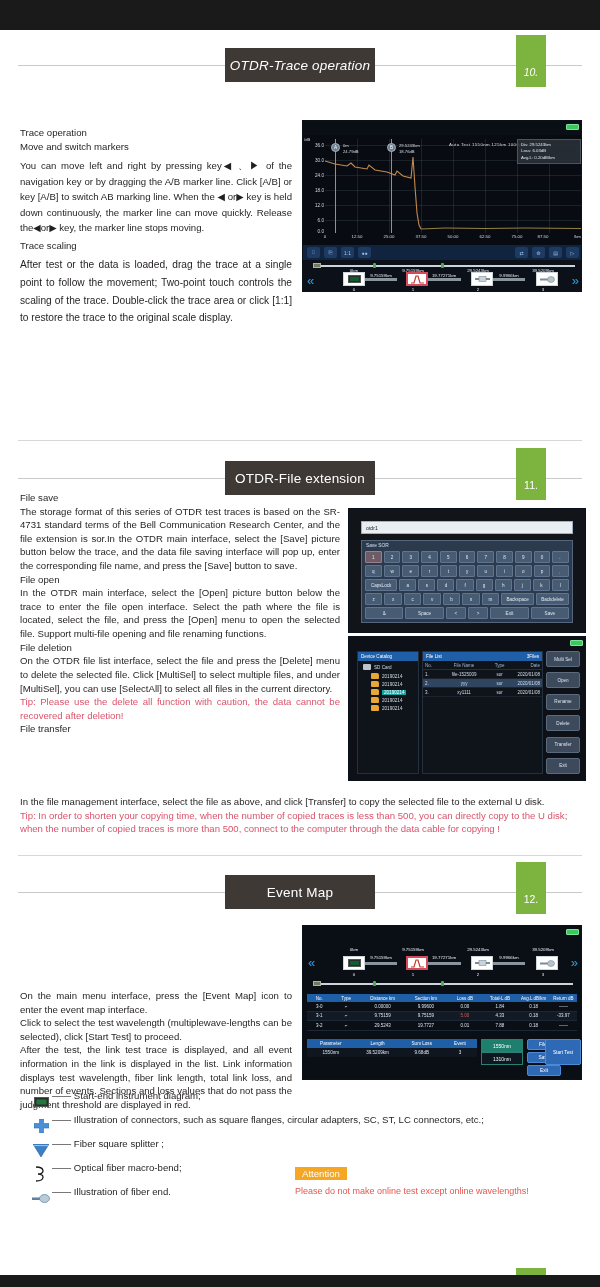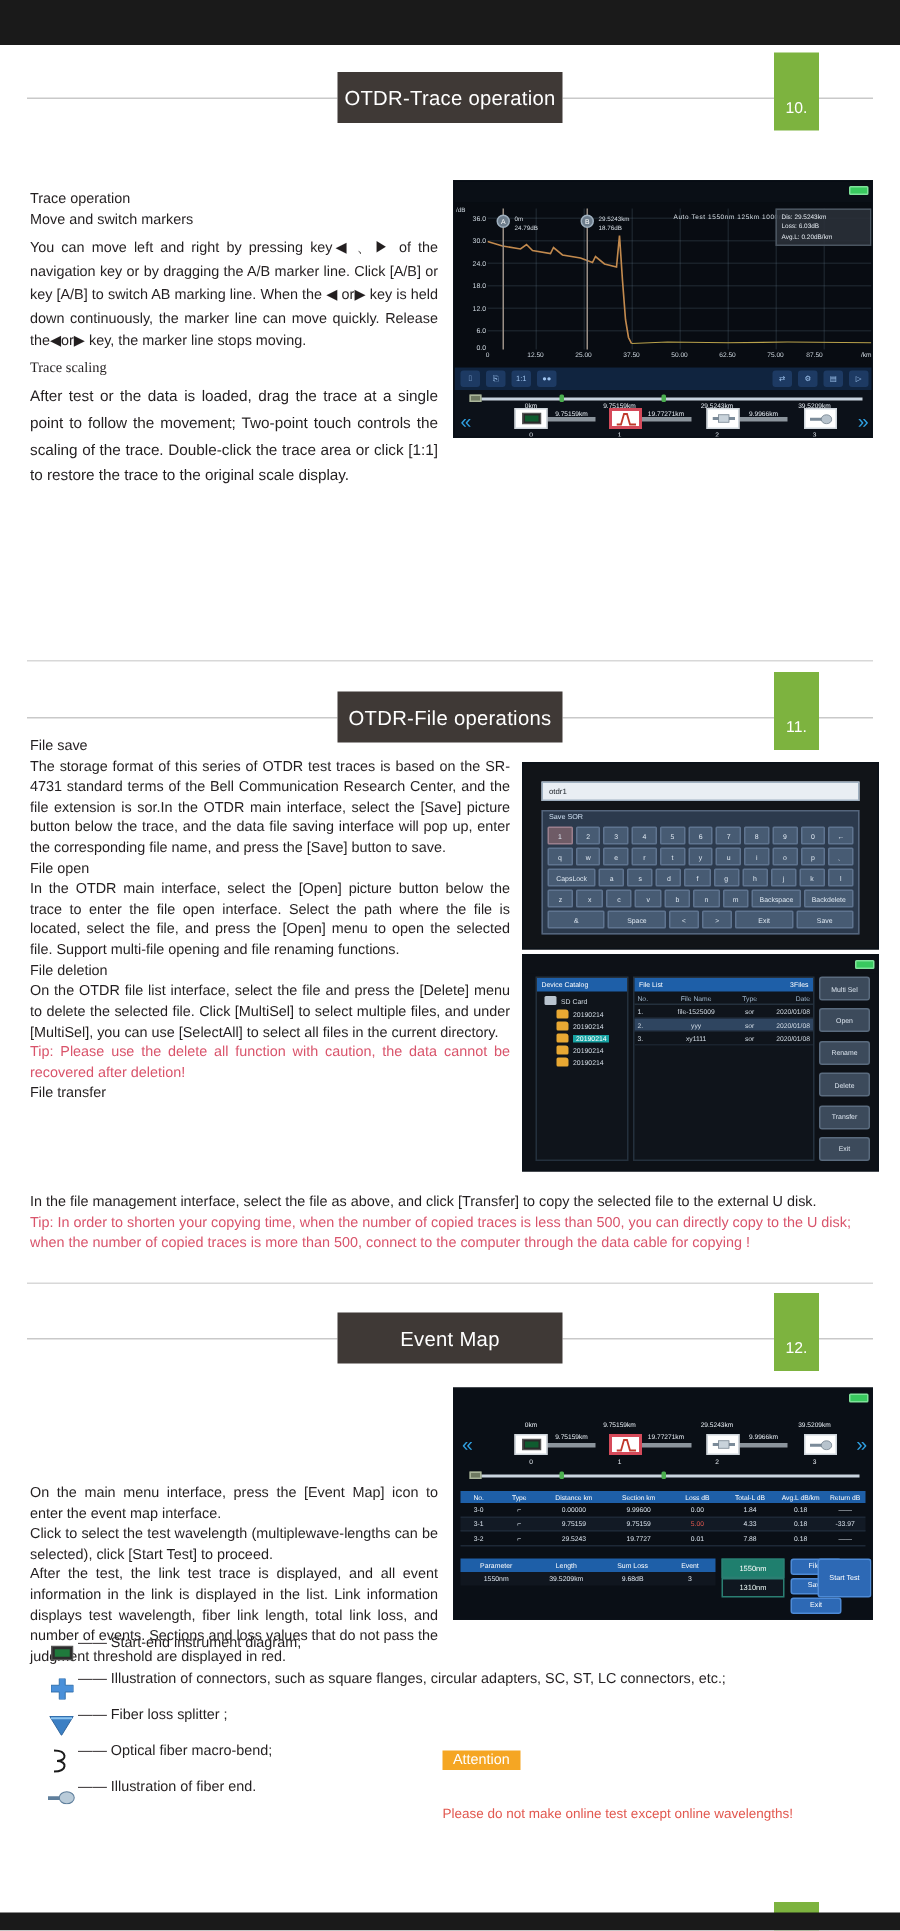--- a/index.html
+++ b/index.html
@@ -206,43 +206,43 @@
 
   
   .legend { position:absolute; left:30px; top:1090px; width:560px; }
   .leg-row { display:flex; height:24px; font-size:9.6px; }
   .leg-ico { width:22px; display:flex; align-items:center; justify-content:center; }
   .attn-wrap { position:absolute; left:295px; top:1163px; width:300px; }
   .attn-badge {
     display:inline-block; background:#f5a623; color:#ffffff;
     font-size:9.6px; padding:1px 7px;
   }
-  .attn-txt { color:#e2584f; font-size:9px; margin-top:23px; }
+  .attn-txt { color:#e2584f; font-size:9px; margin-top:5px; }
   .bottom-green { position:absolute; left:516px; top:1268px; width:30px; height:19px; background:#7db33f; }
   .hr-sep { position:absolute; left:18px; width:564px; height:1px; background:#d8d8d8; }
 </style>
 </head>
 <body>
 
 <div class="page">
 
   <div class="edge-bar top"></div>
 
-  <div class="sec-header" style="top:45px;">
+  <div class="sec-header" style="top:45px;font-style:italic;">
     <div class="rule left"></div>
     <div class="rule right"></div>
     <div class="sec-title">OTDR-Trace operation</div>
     <div class="sec-num">10.</div>
   </div>
 
   <div class="body-text" style="left:20px; top:126px; width:272px;">
     <p>Trace operation</p>
     <p> Move and switch markers</p>
     <p class="just" style="margin-top:5px; line-height:1.62;">You can move left and right by pressing key◀ 、▶ of the navigation key or by dragging the A/B marker line. Click [A/B] or key [A/B] to switch AB marking line. When the ◀ or▶ key is held down continuously, the marker line can move quickly. Release the◀or▶ key, the marker line stops moving.</p>
-    <p style="margin-top:3px;font-family:Liberation Serif, serif;">Trace scaling</p>
+    <p style="margin-top:3px;">Trace scaling</p>
     <p class="just lh-wide" style="margin-top:4px; font-size:10.2px;">After test or the data is loaded, drag the trace at a single point to follow the movement; Two-point touch controls the scaling of the trace. Double-click the trace area or click [1:1] to restore the trace to the original scale display.</p>
   </div>
 
   <div class="dev" id="otdr-trace">
     <div class="trace-top">
       <div class="batt"></div>
     </div>
 
     <div class="plot">
       <div class="yunit">/dB</div>
@@ -367,21 +367,21 @@
       <div class="ev-idx" style="left:175px; top:27px;">2</div>
       <div class="ev-idx" style="left:240px; top:27px;">3</div>
     </div>
   </div>
 
   <div class="hr-sep" style="top:440px;"></div>
 
   <div class="sec-header" style="top:458px;">
     <div class="rule left"></div>
     <div class="rule right"></div>
-    <div class="sec-title">OTDR-File operations</div>
+    <div class="sec-title">OTDR-File extension</div>
     <div class="sec-num">11.</div>
   </div>
 
   <div class="body-text" style="left:20px; top:491px; width:320px;">
     <p>File save</p>
     <p class="just">The storage format of this series of OTDR test traces is based on the SR-4731 standard terms of the Bell Communication Research Center, and the file extension is sor.In the OTDR main interface, select the [Save] picture button below the trace, and the data file saving interface will pop up, enter the corresponding file name, and press the [Save] button to save.</p>
     <p>File open</p>
     <p class="just">In the OTDR main interface, select the [Open] picture button below the trace to enter the file open interface. Select the path where the file is located, select the file, and press the [Open] menu to open the selected file. Support multi-file opening and file renaming functions.</p>
     <p>File deletion</p>
     <p class="just">On the OTDR file list interface, select the file and press the [Delete] menu to delete the selected file. Click [MultiSel] to select multiple files, and under [MultiSel], you can use [SelectAll] to select all files in the current directory.</p>
@@ -698,21 +698,21 @@
       </span>
       <span>—— Illustration of connectors, such as square flanges, circular adapters, SC, ST, LC connectors, etc.;</span>
     </div>
     <div class="leg-row">
       <span class="leg-ico">
         <svg width="16" height="13" viewBox="0 0 16 13">
             <path d="M0 0 H16 L8 13 Z" fill="#3b7fc4" stroke="#2a5e94" stroke-width="0.6"></path>
             <path d="M1 1.5 H15" stroke="#8dc4f0" stroke-width="1.2"></path>
           </svg>
       </span>
-      <span>—— Fiber loss splitter ;</span>
+      <span>—— Fiber square splitter ;</span>
     </div>
     <div class="leg-row">
       <span class="leg-ico">
         <svg width="14" height="16" viewBox="0 0 14 16">
             <path d="M2 1 C11 1, 11 8, 4 8 C11 8, 11 15, 2 15" fill="none" stroke="#1a1a1a" stroke-width="1.3"></path>
           </svg>
       </span>
       <span>—— Optical fiber macro-bend;</span>
     </div>
     <div class="leg-row">

